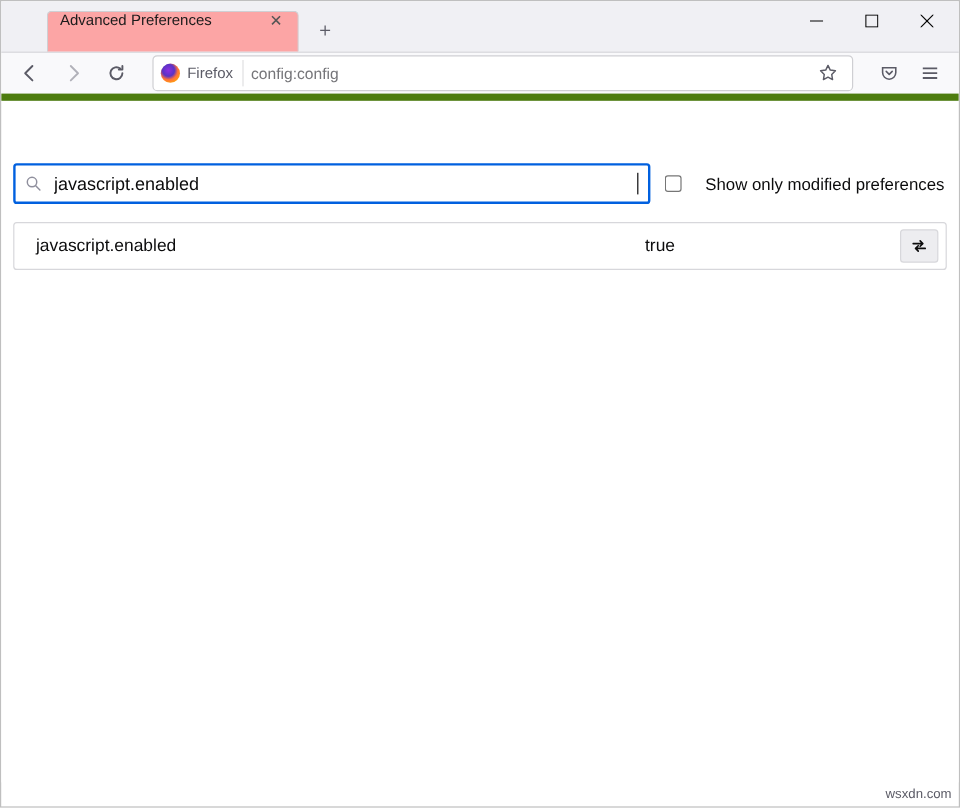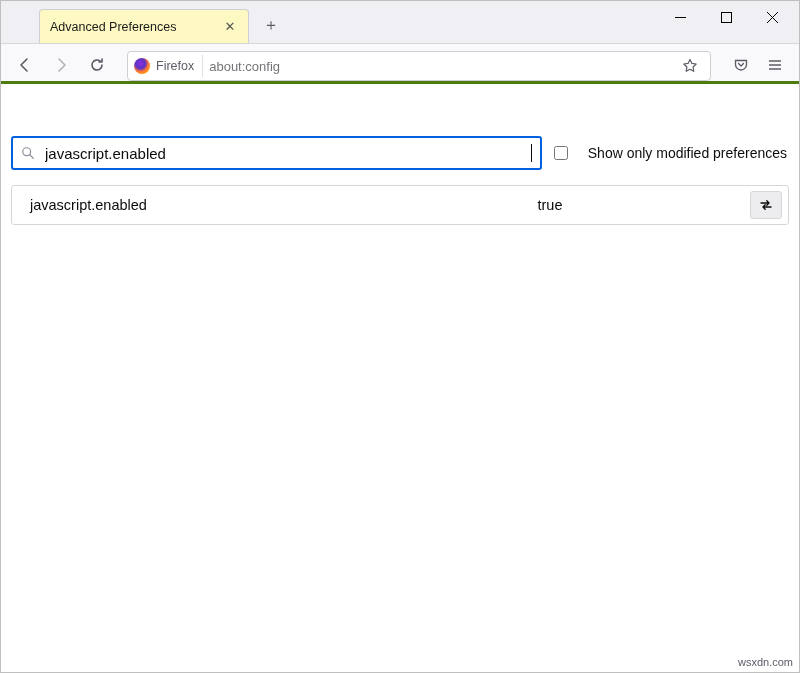--- a/index.html
+++ b/index.html
@@ -24,28 +24,28 @@
     position: relative;
     border-bottom: 1px solid #d7d7db;
   }
   .tabstrip {
     display: flex;
     align-items: flex-end;
     padding-left: 38px;
     height: 100%;
   }
   .tab {
-    background: #fef9c3;
+    background: #fca5a5;
     border: 1px solid #cfcfd3;
     border-bottom: none;
     border-radius: 4px 4px 0 0;
     height: 34px;
     min-width: 210px;
     display: flex;
-    align-items: center;
+    align-items: flex-start;
     padding: 0 10px;
     gap: 8px;
     position: relative;
   }
   .tab-title { flex: 1; font-size: 12.5px; color: #1b1b1b; }
   .tab-close { width: 16px; text-align: center; color: #555; cursor: pointer; font-size: 13px; }
   .newtab-btn {
     width: 28px; height: 28px;
     display: flex; align-items: center; justify-content: center;
     margin-left: 8px; margin-bottom: 4px;
@@ -63,23 +63,23 @@
     width: 46px;
     display: flex; align-items: center; justify-content: center;
     color: #000;
   }
   .win-btn svg { width: 11px; height: 11px; }
 
   
   .toolbar {
     height: 40px;
     background: #f9f9fb;
-    border-bottom: 3px solid #4d7c0f;
-    display: flex;
-    align-items: flex-end;
+    border-bottom: 6px solid #4d7c0f;
+    display: flex;
+    align-items: center;
     padding: 0 8px;
     gap: 4px;
   }
   .nav-btn {
     width: 32px; height: 32px;
     display: flex; align-items: center; justify-content: center;
     border-radius: 4px;
     color: #5b5b66;
   }
   .nav-btn.disabled { color: #b1b1b9; }
@@ -245,21 +245,21 @@
         <path d="M13 8a5 5 0 1 1-1.8-3.85" fill="none" stroke="currentColor" stroke-width="1.6" stroke-linecap="round"></path>
         <path d="M13 2v3h-3" fill="none" stroke="currentColor" stroke-width="1.6" stroke-linecap="round" stroke-linejoin="round"></path>
       </svg>
   </div>
 
   <div class="urlbar">
     <div class="identity">
       <span class="fx-logo"></span>
       <span class="identity-label">Firefox</span>
     </div>
-    <span class="url-text">about:config</span>
+    <span class="url-text">config:config</span>
     <div class="urlbar-end">
       <div class="icon-btn">
         <svg width="16" height="16" viewBox="0 0 16 16">
             <path d="M8 1.5l1.9 3.9 4.3.6-3.1 3 0.7 4.3L8 11.3 4.2 13.3l0.7-4.3-3.1-3 4.3-.6L8 1.5z" fill="none" stroke="currentColor" stroke-width="1.2" stroke-linejoin="round"></path>
           </svg>
       </div>
     </div>
   </div>
 
   <div class="tail">

